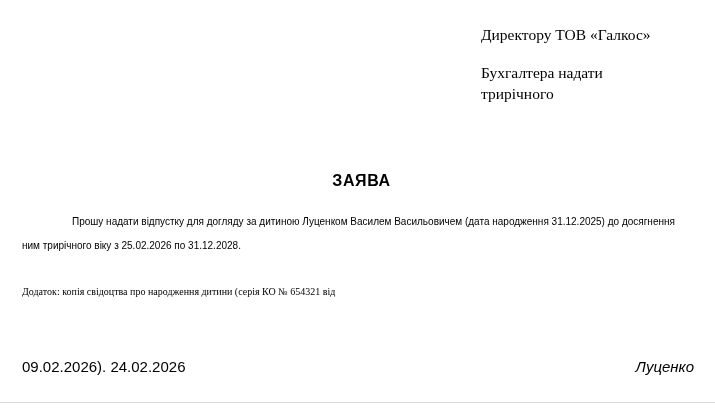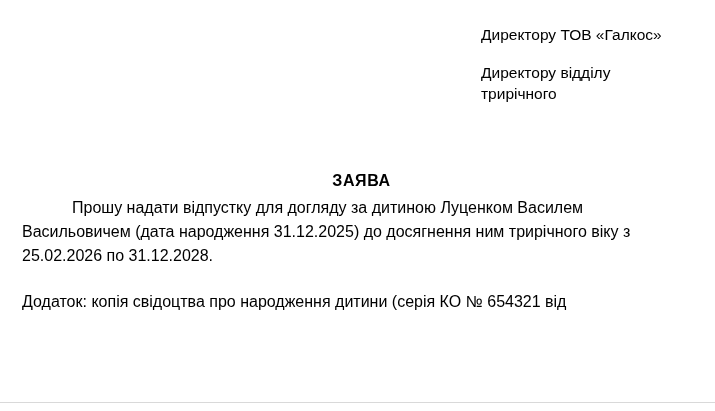--- a/index.html
+++ b/index.html
@@ -22,21 +22,21 @@
   }
 
   
   .addressee {
     position: absolute;
     left: 481px;
     top: 24px;
     width: 225px;
   }
   .addressee .line {
-    font-family: Liberation Sans, sans-serif;
+    font-family: Liberation Serif, serif;
     font-size: 15.5px;
     line-height: 21px;
     white-space: nowrap;
   }
   .addressee .group {
     margin-bottom: 17px;
   }
   .addressee .group:last-child {
     margin-bottom: 0;
   }
@@ -50,33 +50,34 @@
     text-align: center;
     font-size: 16px;
     font-weight: bold;
     letter-spacing: 0.6px;
   }
 
   
   .body-text {
     position: absolute;
     left: 22px;
-    top: 196px;
+    top: 210px;
     width: 672px;
-    font-size: 16px;
+    font-size: 10px;
     line-height: 24px;
   }
   .body-text p {
     margin: 0 0 22px 0;
   }
   .body-text p.indent {
     text-indent: 50px;
   }
   .body-text p:last-child {
     margin-bottom: 0;
+    font-family: Liberation Serif, serif;
   }
 
   
   .footer {
     position: absolute;
     left: 22px;
     top: 358px;
     width: 672px;
     display: flex;
     align-items: baseline;
@@ -104,28 +105,32 @@
 </head>
 <body>
 
 <div class="page">
 
   <div class="addressee">
     <div class="group">
       <div class="line">Директору ТОВ «Галкос»</div>
     </div>
     <div class="group">
-      <div class="line">Директору відділу</div>
+      <div class="line">Бухгалтера надати</div>
       <div class="line">трирічного</div>
     </div>
   </div>
 
   <div class="doc-title">ЗАЯВА</div>
 
   <div class="body-text">
     <p class="indent">Прошу надати відпустку для догляду за дитиною Луценком Василем Васильовичем (дата народження 31.12.2025) до досягнення ним трирічного віку з 25.02.2026 по 31.12.2028.</p>
     <p>Додаток: копія свідоцтва про народження дитини (серія КО № 654321 від</p>
   </div>
 
+  <div class="footer">
+    <div class="dates">09.02.2026). 24.02.2026</div>
+    <div class="signature">Луценко</div>
+  </div>
 
   <div class="bottom-rule"></div>
 
 </div>
 
 </body></html>

